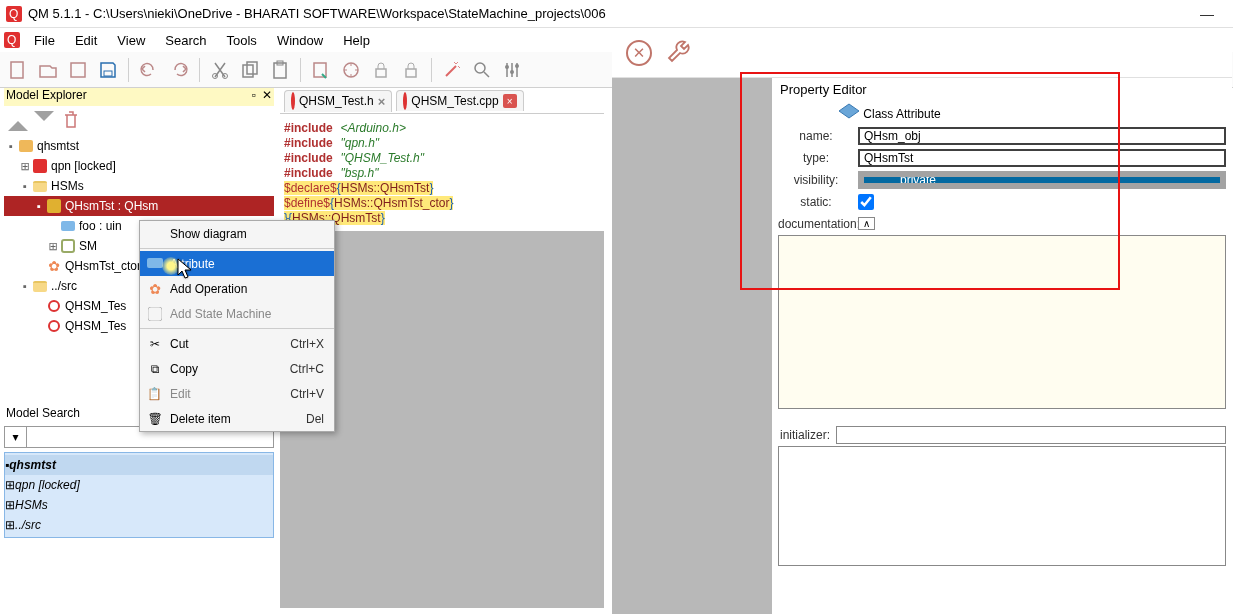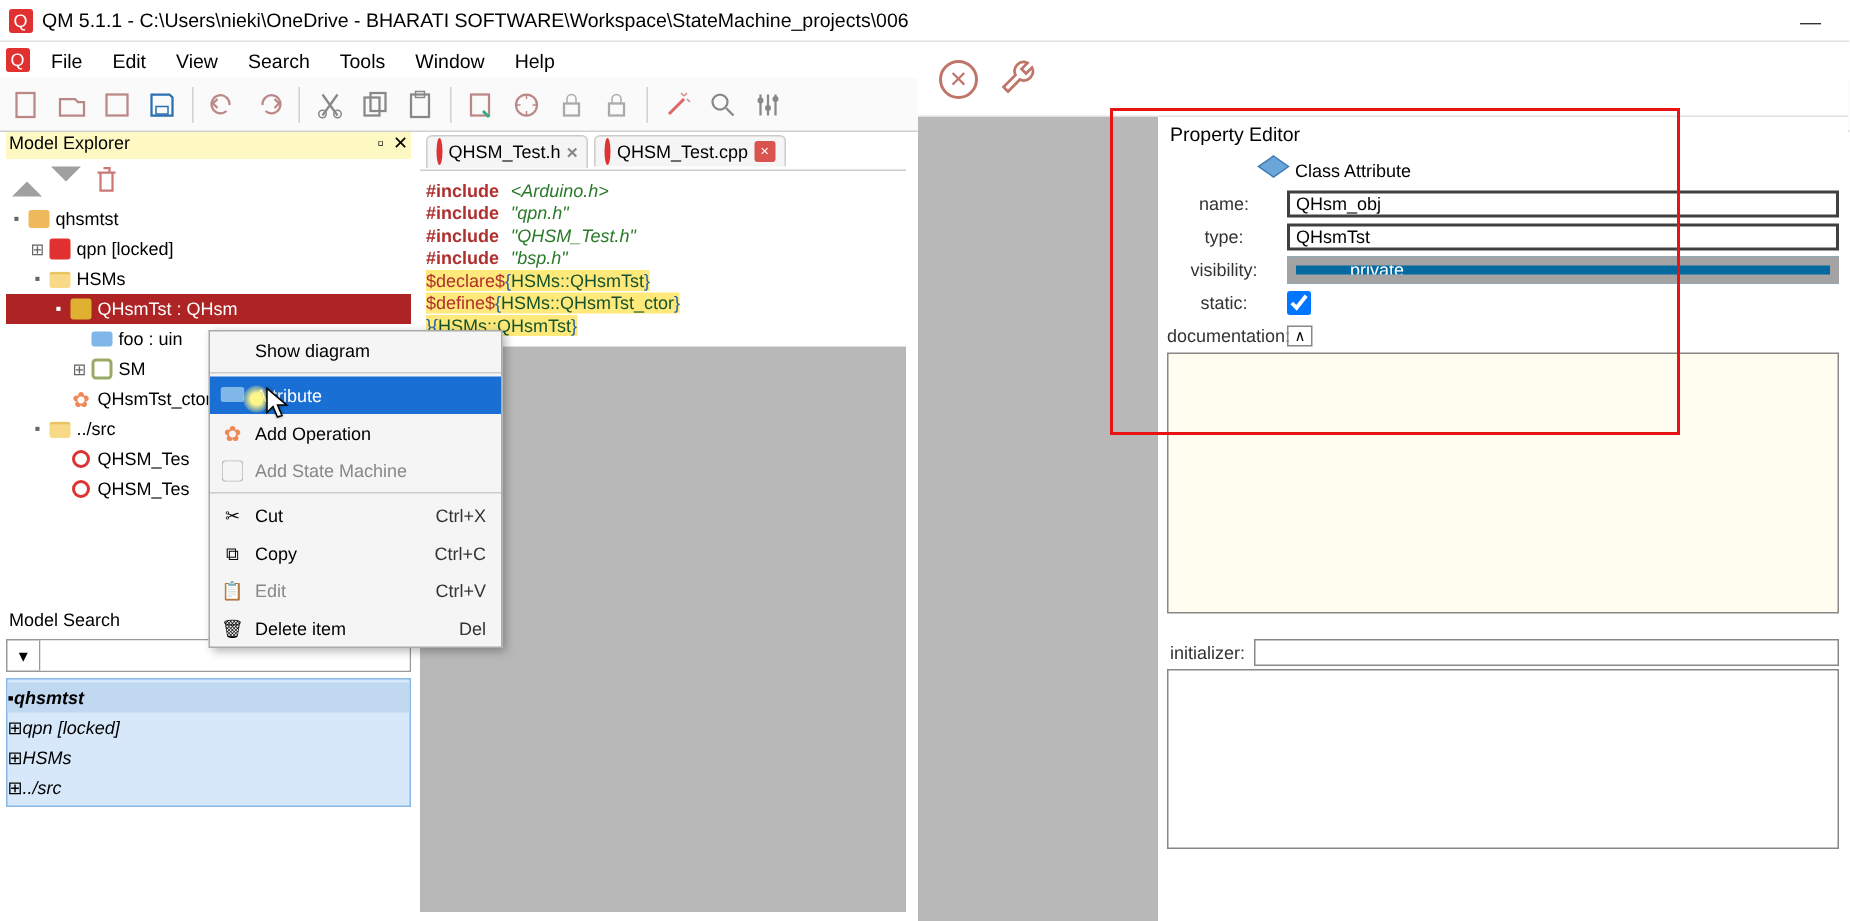--- a/index.html
+++ b/index.html
@@ -46,21 +46,21 @@
 .editor-area { position:absolute; left:280px; top:88px; width:324px; height:520px; background:#b8b8b8; }
 .code-tabs { display:flex; height:26px; background:#fff; border-bottom:1px solid #ccc; align-items:center; padding-left:4px; gap:4px;}
 .code-tabs .tab { display:flex; align-items:center; gap:4px; padding:3px 6px; border:1px solid #ccc; border-bottom:none; background:#f5f5f5; border-radius:4px 4px 0 0; font-size:12px;}
 .code-tabs .tab .close { background:#d9534f; color:#fff; width:14px; height:14px; font-size:10px; display:flex; align-items:center; justify-content:center; border-radius:2px;}
 .code-tabs .tab .closex { color:#888; font-size:13px; font-weight:bold;}
 .code { background:#fff; padding:6px 4px; font-family: Consolas, monospace; font-size:13px; white-space:pre; }
 .code .kw { color:#b03030; font-weight:bold; }
 .code .str { color:#2a7a2a; font-style:italic; }
 .code .hl { background:#ffe97a; }
 .code .hlred { color:#b03030; }
-.code .hlgreen { color:#14532d; }
+.code .hlgreen { color:#7f1d1d; }
 .code .hlblue { color:#1a5fb4; }
 
 .search-panel { position:absolute; left:4px; top:404px; width:270px; background:#fff; }
 .search-panel .header { height:18px; display:flex; align-items:center; font-size:13px; padding:0 2px;}
 .search-field { display:flex; align-items:center; border:1px solid #999; height:22px; margin-top:4px;}
 .search-field .drop { width:22px; height:100%; display:flex; align-items:center; justify-content:center; border-right:1px solid #999;}
 .search-field input { flex:1; border:none; outline:none; height:100%; padding:0 4px;}
 .search-tree { margin-top:4px; background:#d7e8fa; border:1px solid #88b7e6; padding:2px 0; font-size:13px;}
 .search-tree .row { display:flex; align-items:center; height:20px;}
 .search-tree .row.top { background:#c0d8f0; font-style:italic; font-weight:bold;}

